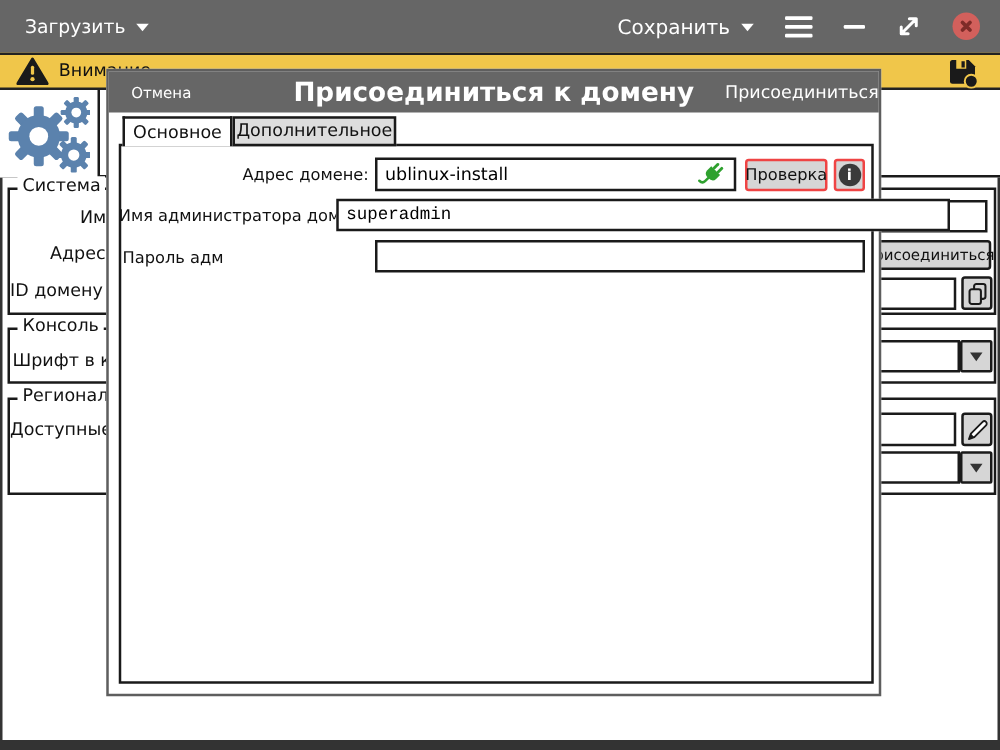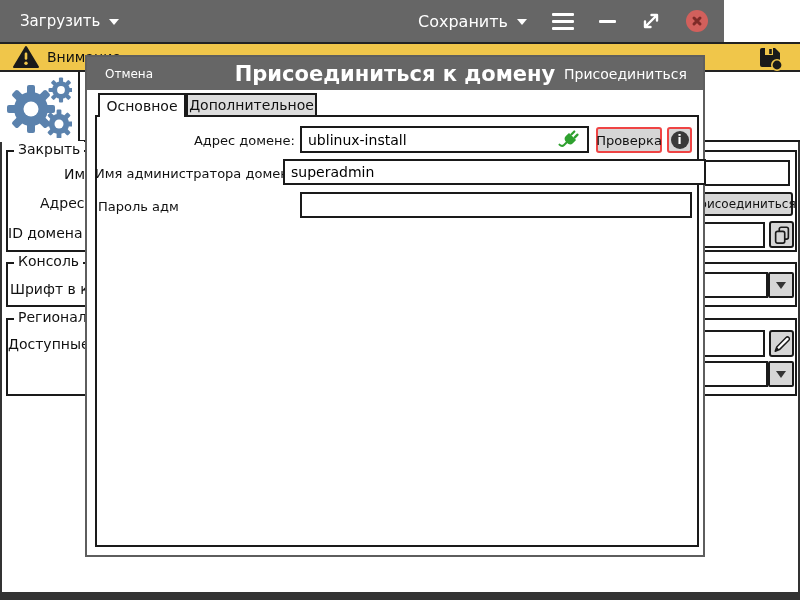--- a/index.html
+++ b/index.html
@@ -2,21 +2,21 @@
 <html><head>
 <meta charset="utf-8">
 <style>
   * { margin:0; padding:0; box-sizing:border-box; }
   body { background:#fff; }
   #screen { position:relative; width:800px; height:600px; background:#fff;
             font-family:"DejaVu Sans", sans-serif; overflow:hidden; color:#111; }
   .abs { position:absolute; }
 
   
-  .titlebar { left:0; top:0; width:724px; height:42px; background:#666666;
+  .titlebar { left:0; top:0; width:800px; height:42px; background:#666666;
               display:flex; align-items:center; color:#fff; }
   .tb-left { margin-left:20px; display:flex; align-items:center; gap:9px; font-size:15px; cursor:pointer; }
   .caret { width:0; height:0; border-left:5px solid transparent; border-right:5px solid transparent;
            border-top:6px solid #fff; margin-top:2px; }
   .tb-title { position:absolute; left:50%; transform:translateX(-50%); font-size:15px; font-weight:bold; }
   .tb-right { margin-left:auto; display:flex; align-items:center; gap:25px; margin-right:16px; }
   .icon-bars { display:flex; flex-direction:column; gap:4px; cursor:pointer; }
   .icon-bars span { width:22px; height:3px; background:#fff; border-radius:1px; }
   .minus-bar { width:17px; height:3px; background:#fff; border-radius:1px; cursor:pointer; }
   .close-btn { width:22px; height:22px; border-radius:50%; background:#d2605c;
@@ -44,21 +44,21 @@
   .tri-down { width:0; height:0; border-left:5px solid transparent; border-right:5px solid transparent;
               border-top:7px solid #333; }
 
   
   .join-dialog { left:85px; top:55px; width:620px; height:502px; background:#fff;
                  border:2px solid #5e5e5e; z-index:10; }
   .dlg-header { position:absolute; left:0; top:0; width:100%; height:33px; background:#666666;
                 display:flex; align-items:center; color:#fff; }
   .dlg-cancel { margin-left:18px; font-size:12px; cursor:pointer; }
   .dlg-title  { position:absolute; left:50%; transform:translateX(-50%); font-size:21px; font-weight:bold; white-space:nowrap; }
-  .dlg-action { margin-left:auto; margin-right:16px; font-size:14px; cursor:pointer; }
+  .dlg-action { margin-left:auto; font-size:14px; cursor:pointer; }
   .tab { position:absolute; top:36px; height:24px; border:2px solid #1a1a1a; font-size:14px;
          display:flex; align-items:center; justify-content:center; z-index:3; cursor:pointer; }
   .tab-active { background:#fff; border-bottom:none; }
   .tab-inactive { background:#ddd;text-align:center; }
   .dlg-content { position:absolute; left:8px; top:58px; width:604px; height:432px;
                  border:2px solid #1a1a1a; background:#fff; }
   .dlabel { position:absolute; font-size:13px; white-space:nowrap; }
   .dinput { position:absolute; background:#fff; border:2px solid #1a1a1a;
             font-family:"DejaVu Sans",sans-serif; font-size:14px; padding:0 6px; }
   .gbtn { position:absolute; background:#d6d6d6; border:2px solid #ef4444; border-radius:3px;
@@ -165,29 +165,29 @@
               <rect x="-4" y="-24" width="8" height="10" rx="2" transform="rotate(315)"></rect>
           </g>
           <circle r="17" fill="#5b82ad"></circle>
             <circle r="7.5" fill="#fff"></circle>
         </g>
       </g>
     </svg>
   </div>
 
   <div class="fieldset" style="left:6px;top:150px;width:791px;height:102px;"></div>
-  <span class="legend" style="left:14px;top:141px;">Закрыть</span>
+  <span class="legend" style="left:14px;top:141px;">Система</span>
   <div class="fieldset" style="left:6px;top:262px;width:791px;height:45px;"></div>
   <span class="legend" style="left:14px;top:253px;">Консоль</span>
   <div class="fieldset" style="left:6px;top:318px;width:791px;height:78px;"></div>
   <span class="legend" style="left:14px;top:309px;">Региональн</span>
 
   <span class="flabel" style="left:64px;top:166px;">Им</span>
   <span class="flabel" style="left:40px;top:195px;">Адрес</span>
-  <span class="flabel" style="left:8px;top:225px;">ID домена</span>
+  <span class="flabel" style="left:8px;top:225px;">ID домену</span>
   <span class="flabel" style="left:10px;top:281px;">Шрифт в ко</span>
   <span class="flabel" style="left:8px;top:336px;">Доступные я</span>
 
   <input class="rinput" style="left: 655px; top: 160px; width: 135px; height: 26px;">
   <div class="rbtn" style="left:702px;top:192px;width:91px;height:24px;font-size:12px;">
     <span>рисоединиться</span>
   </div>
   <input class="rinput" style="left: 655px; top: 222px; width: 110px; height: 26px;">
   <div class="rbtn" style="left:769px;top:221px;width:25px;height:27px;">
     <svg width="20" height="20" viewBox="0 0 22 22">
@@ -236,20 +236,20 @@
       </g>
     </svg>
     <div class="gbtn" style="left:509px;top:70px;width:66px;height:26px;">
       <span>Проверка</span>
     </div>
     <div class="gbtn" style="left:580px;top:70px;width:25px;height:26px;">
       <span class="info-circle">i</span>
     </div>
 
     <span class="dlabel" style="left:8px;top:109px;width:169px;text-align:right;">Имя администратора домена:</span>
-    <input class="dinput" style="left: 196px; top: 102px; width: 423px; height: 26px;" value="superadmin">
+    <input class="dinput" style="left: 182px; top: 102px; width: 491px; height: 26px; font-family: Liberation Mono, monospace;" value="superadmin">
 
     <span class="dlabel" style="left:11px;top:142px;">Пароль адм</span>
     <input class="dinput" style="left: 213px; top: 135px; width: 392px; height: 26px;">
 
   </div>
 
 </div>
 
 </body></html>

